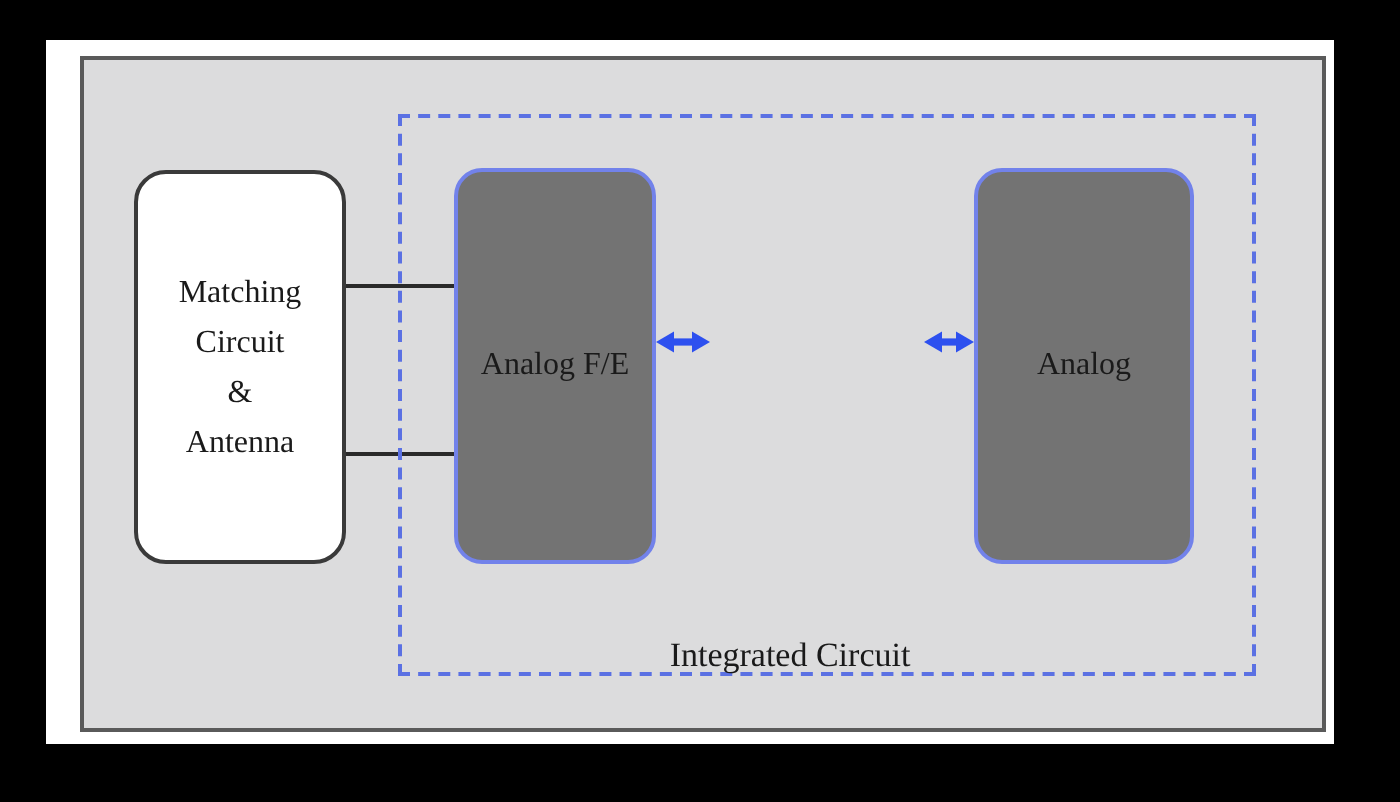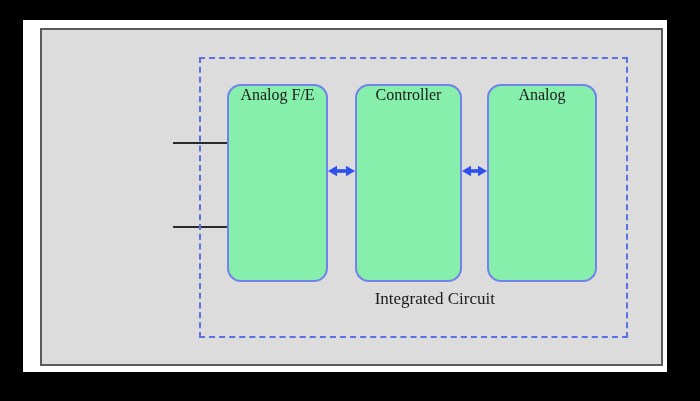--- a/index.html
+++ b/index.html
@@ -42,24 +42,24 @@
   .ic-dashed {
     position: absolute; left: 199px; top: 57px;
     width: 429px; height: 281px;
     box-sizing: border-box;
     border: 2px dashed #5b71e3;
   }
 
   .blue-box {
     position: absolute; top: 84px; height: 198px;
     box-sizing: border-box;
-    background: #86efac;
+    background: #737373;
     border: 2px solid #7282ea;
     border-radius: 14px;
-    display: flex; align-items: flex-start; justify-content: center;
+    display: flex; align-items: center; justify-content: center;
     color: #1a1a1a; font-size: 16px;
   }
   .box-analog     { left: 227px; width: 101px; }
   .box-controller { left: 355px; width: 107px; }
   .box-memory     { left: 487px; width: 110px; }
 
   .connector {
     position: absolute; left: 173px; width: 54px; height: 0;
     border-top: 2px solid #2a2a2a;
   }
@@ -67,57 +67,60 @@
   .connector.bottom { top: 226px; }
 
   .arrow {
     position: absolute; top: 164px; height: 14px;
   }
   .arrow-1 { left: 328px; width: 27px; }
   .arrow-2 { left: 462px; width: 25px; }
   .arrow svg { display: block; width: 100%; height: 100%; }
 
   .ic-label {
-    position: absolute; left: 295px; top: 289px; width: 200px;
-    text-align: right;
+    position: absolute; left: 295px; top: 318px; width: 200px;
+    text-align: center;
     color: #1a1a1a; font-size: 17px;
   }
 </style>
 </head>
 <body>
 
 <div class="stage">
   <div class="white-backing"></div>
 
   <div class="panel">
 
     
   </div>
 
+  <div class="antenna-box">
+    <span>Matching</span>
+    <span>Circuit</span>
+    <span>&amp;</span>
+    <span>Antenna</span>
+  </div>
 
   <div class="connector top"></div>
   <div class="connector bottom"></div>
 
   <div class="ic-dashed"></div>
 
   <div class="blue-box box-analog">
     <span>Analog F/E</span>
   </div>
 
   <div class="arrow arrow-1">
     <svg viewBox="0 0 27 14" preserveAspectRatio="none" aria-hidden="true">
       <rect x="6" y="5.2" width="15" height="3.6" fill="#2d50ef"></rect>
       <polygon points="0,7 9,1.8 9,12.2" fill="#2d50ef"></polygon>
       <polygon points="27,7 18,1.8 18,12.2" fill="#2d50ef"></polygon>
     </svg>
   </div>
 
-  <div class="blue-box box-controller">
-    <span>Controller</span>
-  </div>
 
   <div class="arrow arrow-2">
     <svg viewBox="0 0 25 14" preserveAspectRatio="none" aria-hidden="true">
       <rect x="6" y="5.2" width="13" height="3.6" fill="#2d50ef"></rect>
       <polygon points="0,7 9,1.8 9,12.2" fill="#2d50ef"></polygon>
       <polygon points="25,7 16,1.8 16,12.2" fill="#2d50ef"></polygon>
     </svg>
   </div>
 
   <div class="blue-box box-memory">

